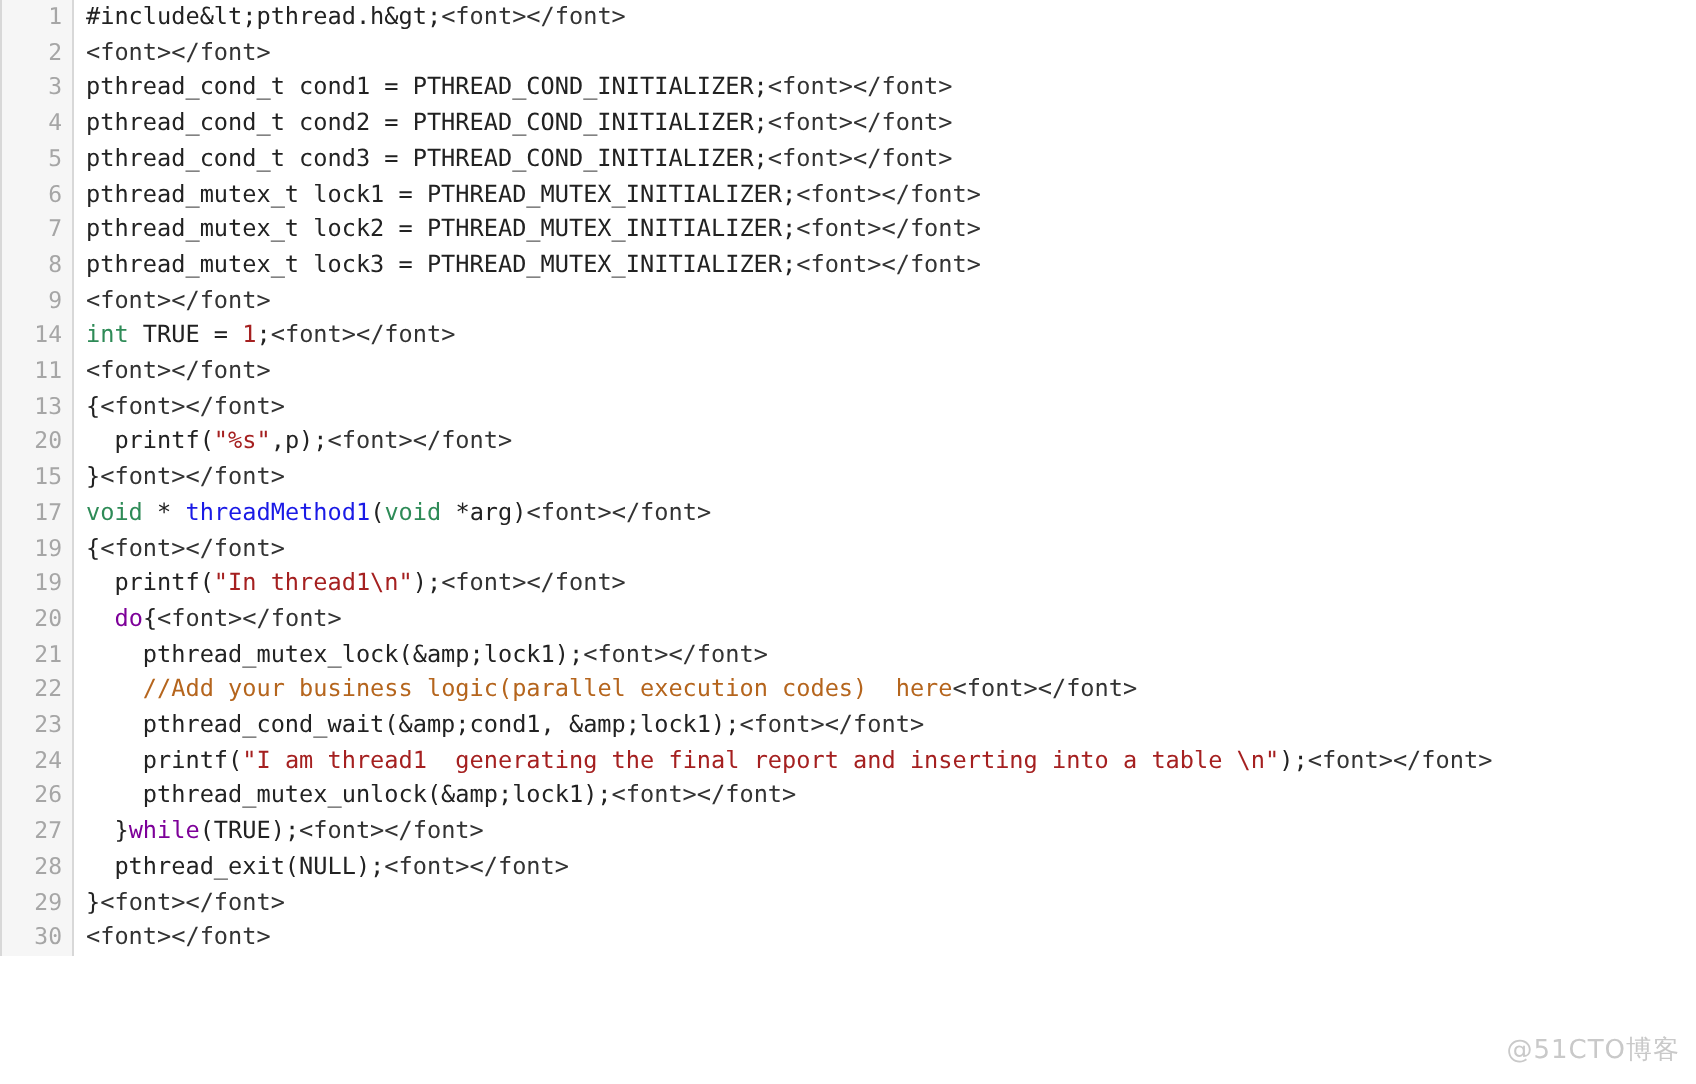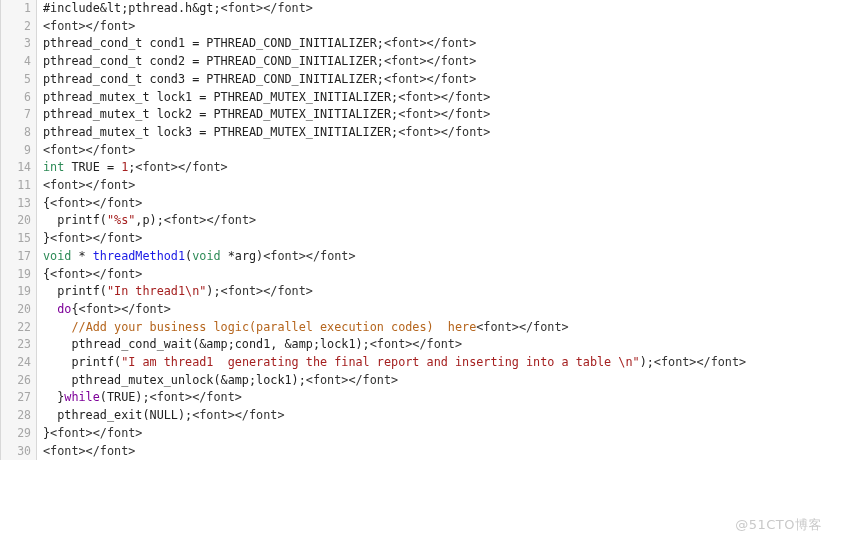--- a/index.html
+++ b/index.html
@@ -67,21 +67,21 @@
   .tok-keyword  { color: #2e8b57; }
   .tok-control  { color: #7d0099; }
   .tok-function { color: #1a1ae6; }
   .tok-string   { color: #a52020; }
   .tok-number   { color: #a52020; }
   .tok-comment  { color: #b5651d; }
   .tok-tag      { color: #333333; }
 
   #watermark {
     position: absolute;
-    right: 26px;
+    right: 8px;
     bottom: 8px;
     font-family: "DejaVu Sans", "Liberation Sans", sans-serif;
     font-size: 13px;
     color: #c9c9c9;
     letter-spacing: 0.5px;
     user-select: none;
     pointer-events: none;
     white-space: nowrap;
   }
 </style>
@@ -158,20 +158,24 @@
         </tr>
         <tr class="code-row">
           <td class="gutter-cell">19</td>
           <td class="code-cell"><span class="tok-plain">  printf(</span><span class="tok-string">"In thread1\n"</span><span class="tok-plain">);</span><span class="tok-tag">&lt;font&gt;&lt;/font&gt;</span></td>
         </tr>
         <tr class="code-row">
           <td class="gutter-cell">20</td>
           <td class="code-cell"><span class="tok-plain">  </span><span class="tok-control">do</span><span class="tok-plain">{</span><span class="tok-tag">&lt;font&gt;&lt;/font&gt;</span></td>
         </tr>
         <tr class="code-row">
+          <td class="gutter-cell">21</td>
+          <td class="code-cell"><span class="tok-plain">    pthread_mutex_lock(&amp;amp;lock1);</span><span class="tok-tag">&lt;font&gt;&lt;/font&gt;</span></td>
+        </tr>
+        <tr class="code-row">
           <td class="gutter-cell">22</td>
           <td class="code-cell"><span class="tok-plain">    </span><span class="tok-comment">//Add your business logic(parallel execution codes)  here</span><span class="tok-tag">&lt;font&gt;&lt;/font&gt;</span></td>
         </tr>
         <tr class="code-row">
           <td class="gutter-cell">23</td>
           <td class="code-cell"><span class="tok-plain">    pthread_cond_wait(&amp;amp;cond1, &amp;amp;lock1);</span><span class="tok-tag">&lt;font&gt;&lt;/font&gt;</span></td>
         </tr>
         <tr class="code-row">
           <td class="gutter-cell">24</td>
           <td class="code-cell"><span class="tok-plain">    printf(</span><span class="tok-string">"I am thread1  generating the final report and inserting into a table \n"</span><span class="tok-plain">);</span><span class="tok-tag">&lt;font&gt;&lt;/font&gt;</span></td>

